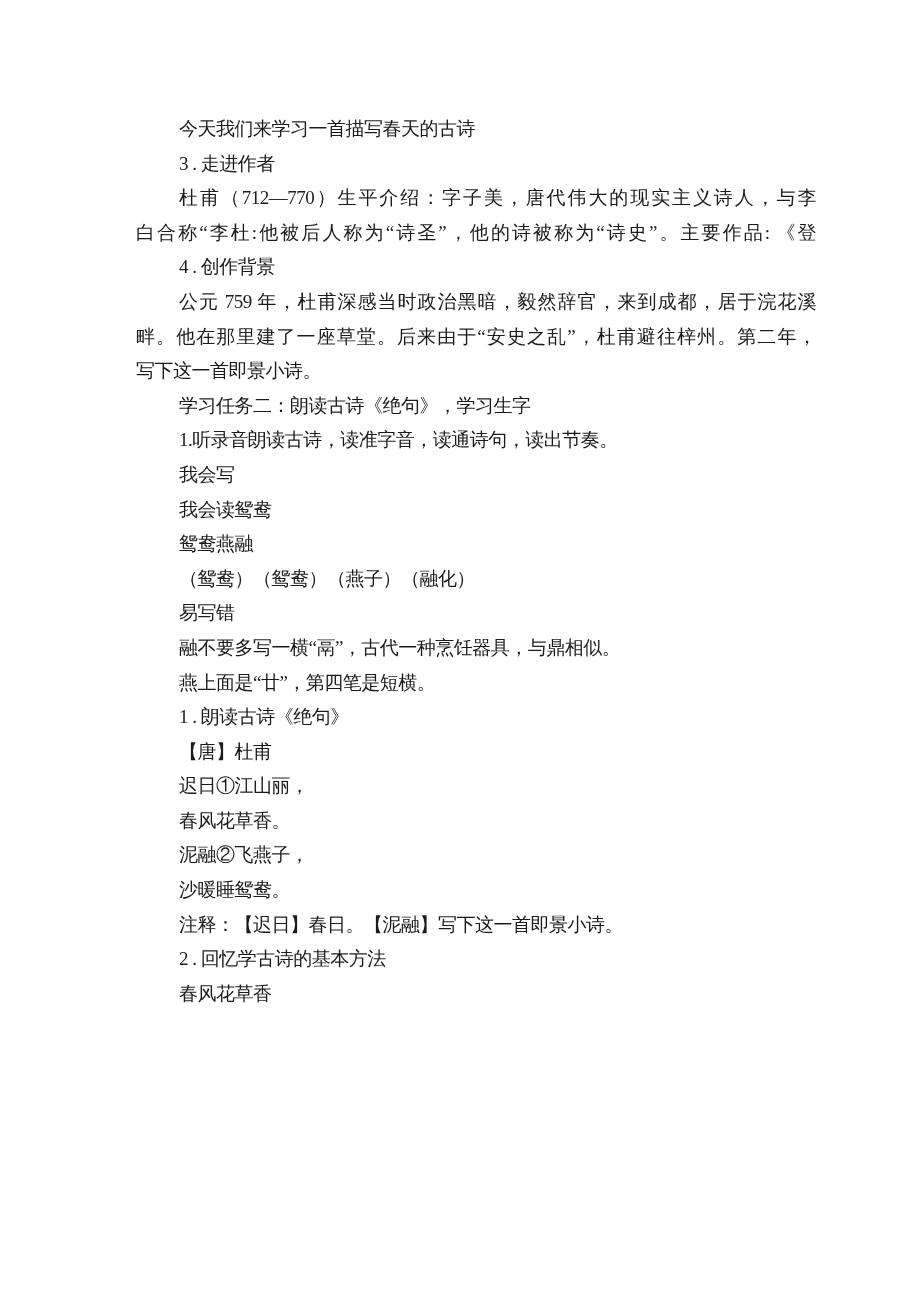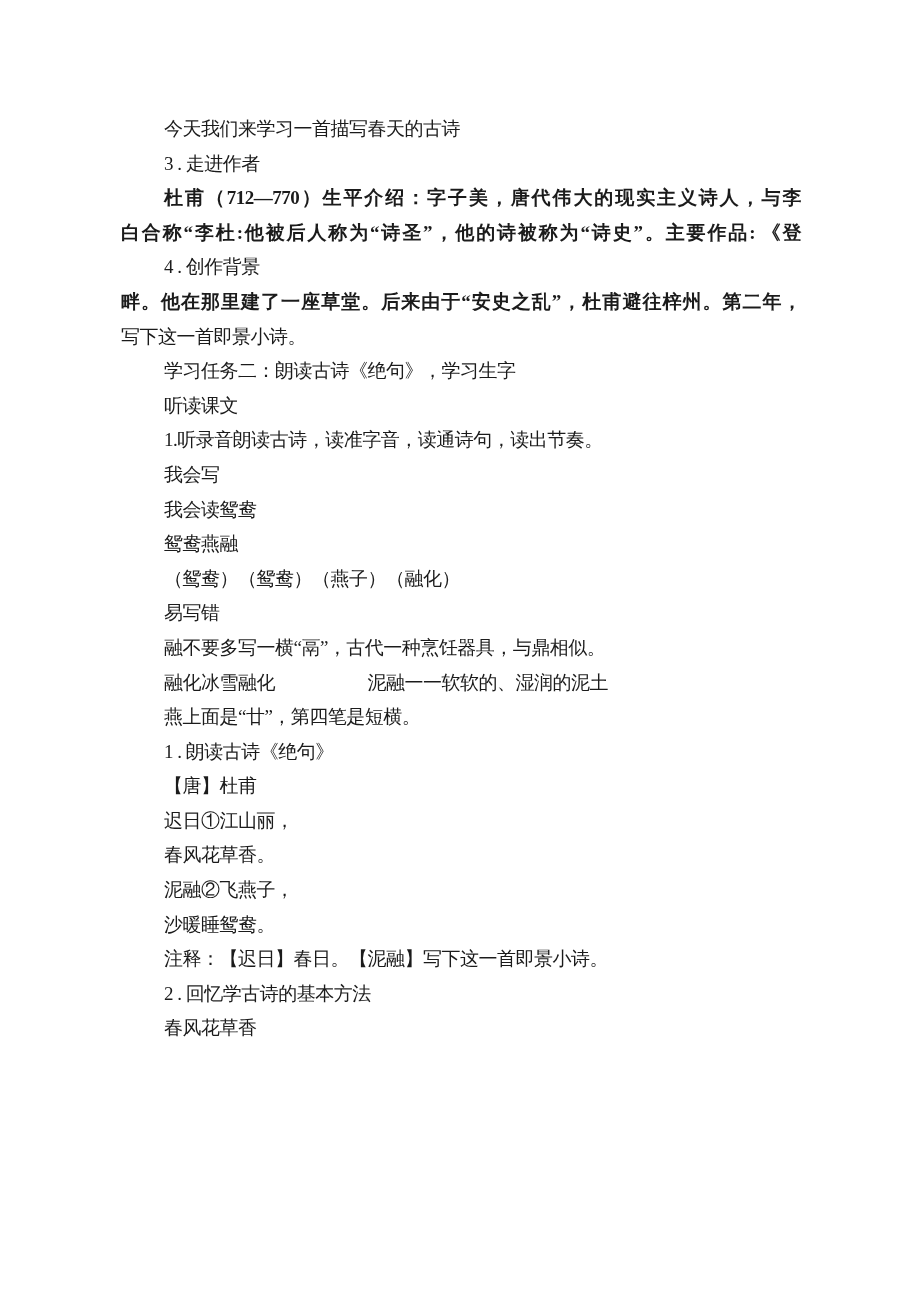--- a/index.html
+++ b/index.html
@@ -9,63 +9,61 @@
   }
   body {
     width: 920px;
     height: 1301px;
     position: relative;
     overflow: hidden;
     font-family: "Liberation Serif", "DejaVu Serif", serif;
   }
   .doc {
     position: absolute;
-    left: 121px;
+    left: 136px;
     top: 112px;
     width: 680px;
     color: #1b1b1b;
     font-size: 19px;
     letter-spacing: -0.5px;
   }
   .line {
     height: 34.6px;
     line-height: 34.6px;
     white-space: pre;
   }
   .indent {
     text-indent: 43px;
   }
   .fill {
     white-space: normal;
     text-align: justify;
     text-align-last: justify;
-    font-weight: bold;
   }
 </style>
 </head>
 <body>
 
 <div class="doc">
   <div class="line indent">今天我们来学习一首描写春天的古诗</div>
   <div class="line indent">3 . 走进作者</div>
   <div class="line indent fill">杜甫（712—770）生平介绍：字子美，唐代伟大的现实主义诗人，与李</div>
   <div class="line fill">白合称“李杜:他被后人称为“诗圣”，他的诗被称为“诗史”。主要作品: 《登</div>
   <div class="line indent">4 . 创作背景</div>
+  <div class="line indent fill">公元 759 年，杜甫深感当时政治黑暗，毅然辞官，来到成都，居于浣花溪</div>
   <div class="line fill">畔。他在那里建了一座草堂。后来由于“安史之乱”，杜甫避往梓州。第二年，</div>
   <div class="line">写下这一首即景小诗。</div>
   <div class="line indent">学习任务二：朗读古诗《绝句》，学习生字</div>
-  <div class="line indent">听读课文</div>
   <div class="line indent">1.听录音朗读古诗，读准字音，读通诗句，读出节奏。</div>
   <div class="line indent">我会写</div>
   <div class="line indent">我会读鸳鸯</div>
   <div class="line indent">鸳鸯燕融</div>
   <div class="line indent">（鸳鸯）（鸳鸯）（燕子）（融化）</div>
   <div class="line indent">易写错</div>
   <div class="line indent">融不要多写一横“鬲”，古代一种烹饪器具，与鼎相似。</div>
-  <div class="line indent">融化冰雪融化　　　　　泥融一一软软的、湿润的泥土</div>
   <div class="line indent">燕上面是“廿”，第四笔是短横。</div>
   <div class="line indent">1 . 朗读古诗《绝句》</div>
   <div class="line indent">【唐】杜甫</div>
   <div class="line indent">迟日①江山丽，</div>
   <div class="line indent">春风花草香。</div>
   <div class="line indent">泥融②飞燕子，</div>
   <div class="line indent">沙暖睡鸳鸯。</div>
   <div class="line indent">注释：【迟日】春日。【泥融】写下这一首即景小诗。</div>
   <div class="line indent">2 . 回忆学古诗的基本方法</div>
   <div class="line indent">春风花草香</div>

